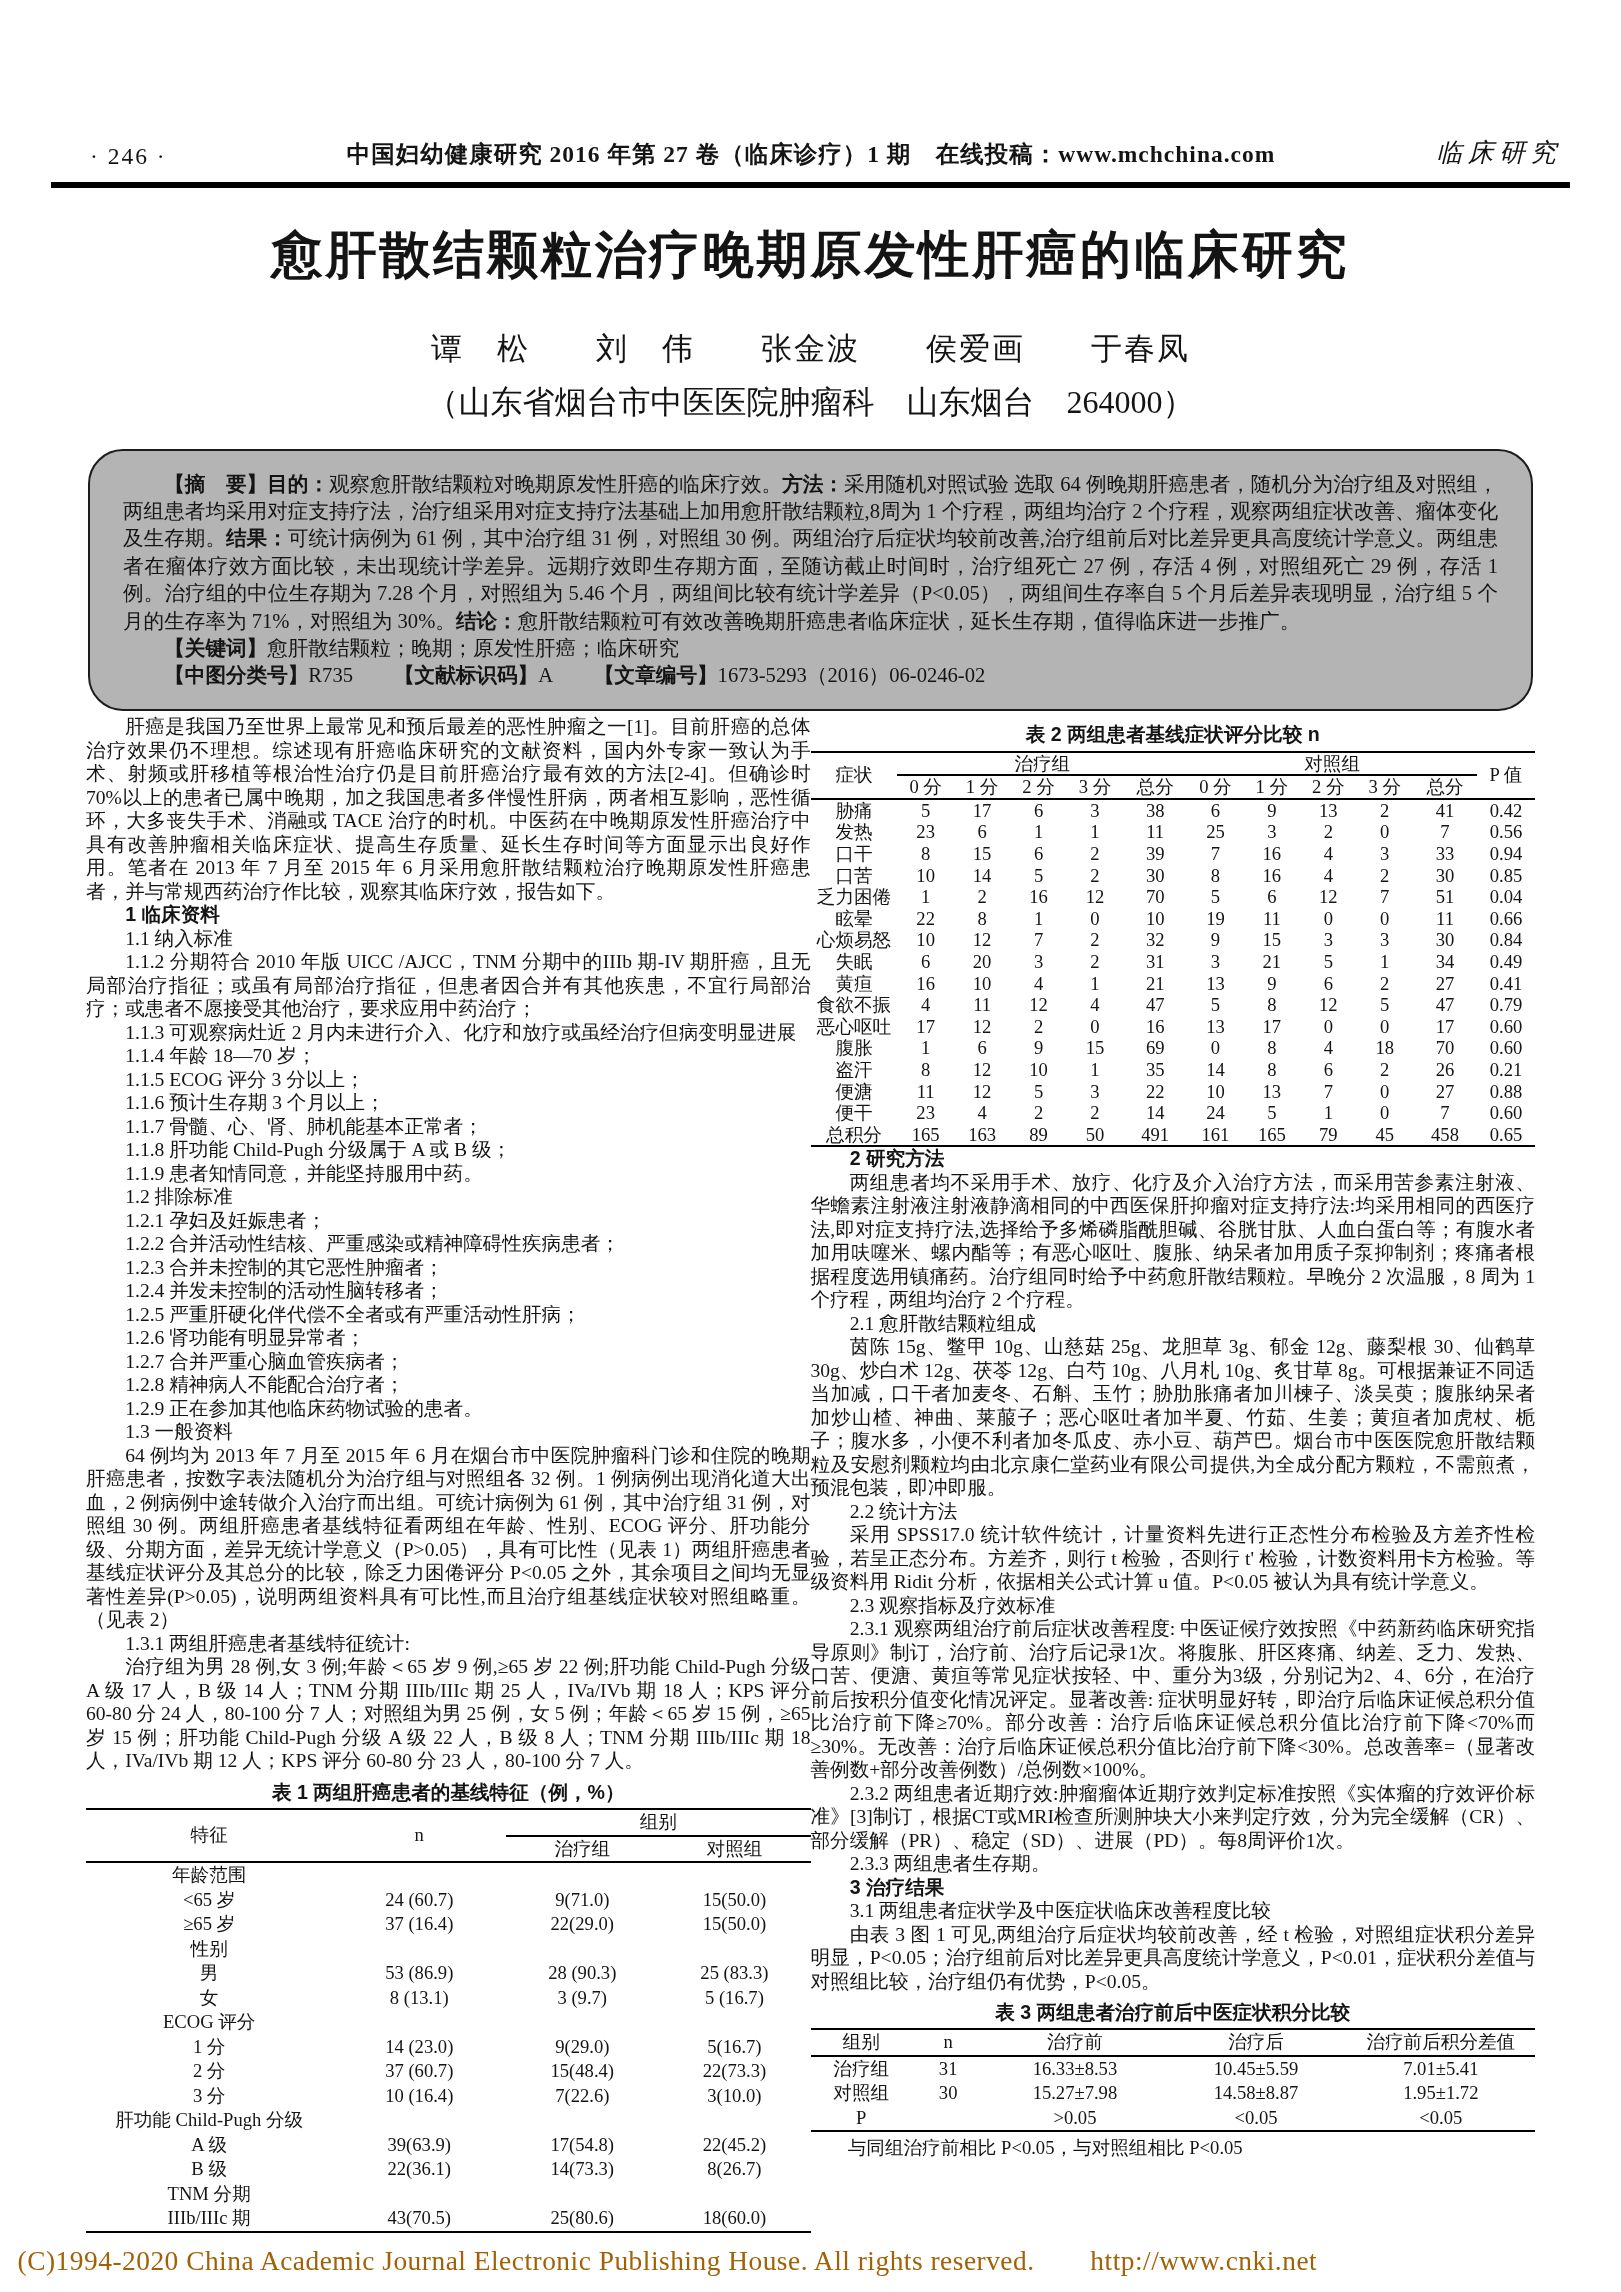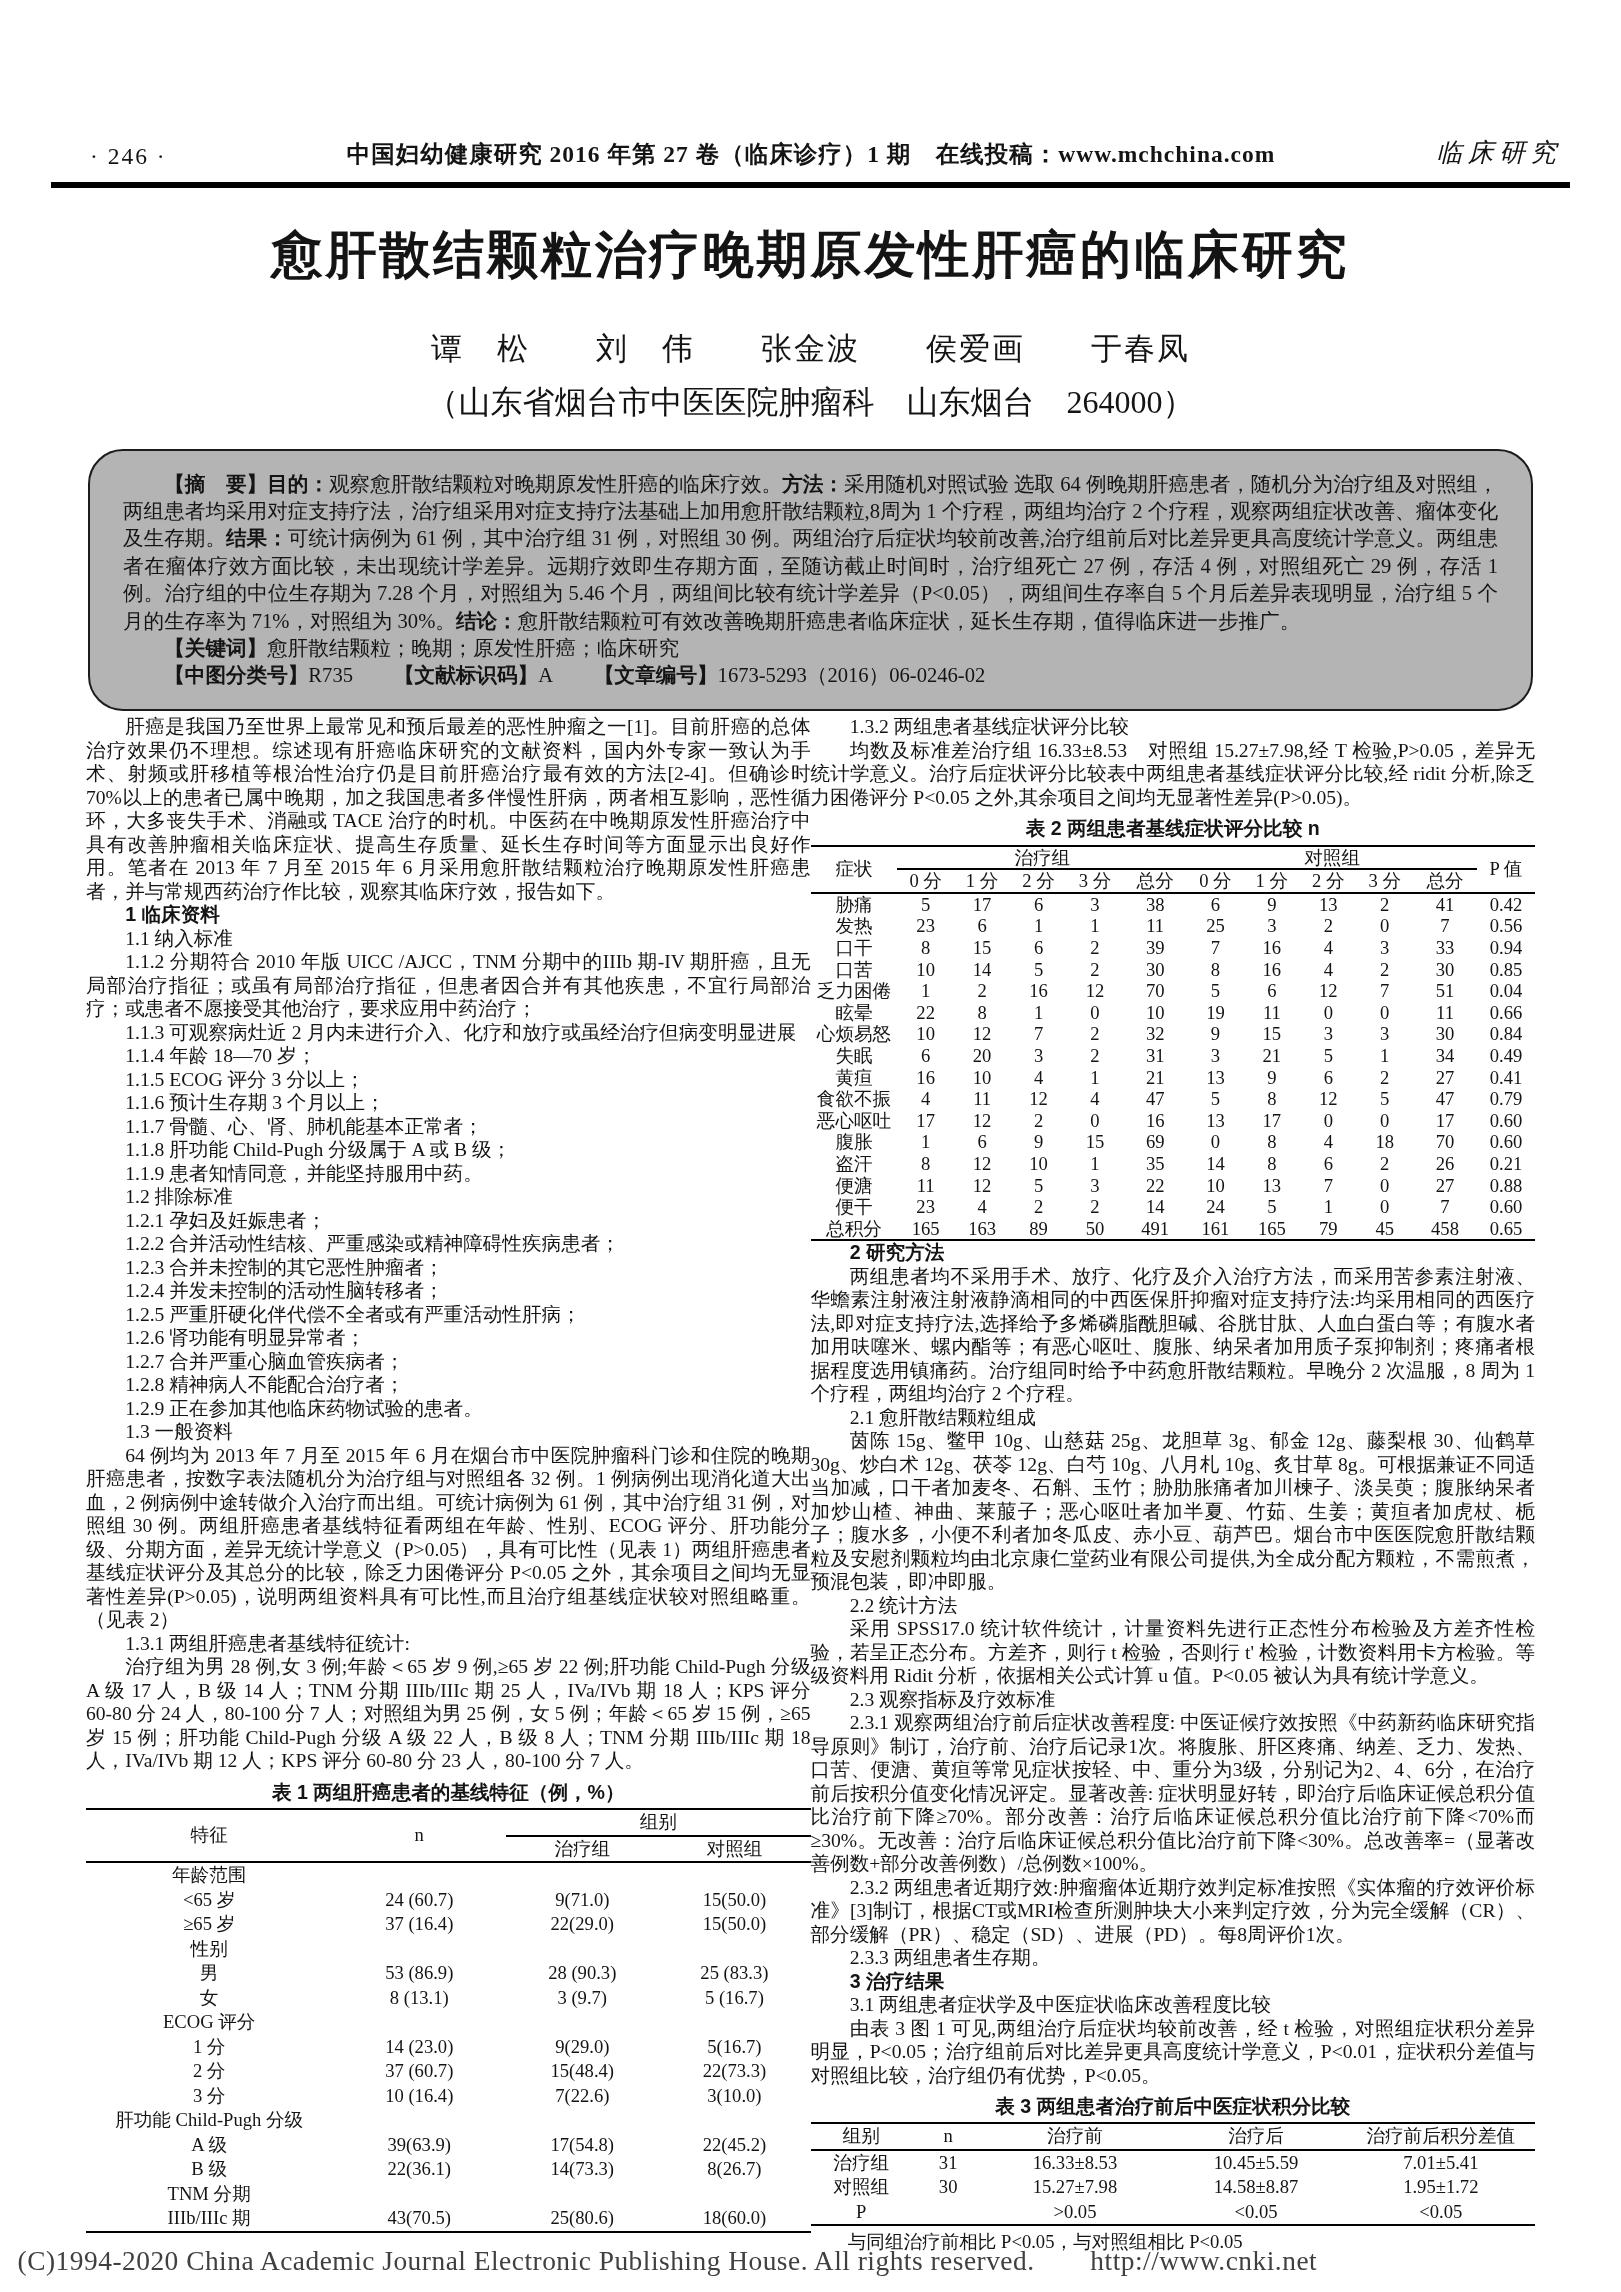--- a/index.html
+++ b/index.html
@@ -57,21 +57,21 @@
   }
   .tbl th, .tbl td { text-align:center; font-weight:normal; padding:1px 2px; line-height:22.5px; }
   .tbl .hb { border-bottom:2px solid #000; }
   .tbl .grp { border-bottom:2px solid #000; }
   table.t2 td, table.t2 th { font-size:18.6px; line-height:21.6px; padding:0 1px; }
   .tbl-note { margin:3.9px 0 9.8px; text-indent:2em; font-size:18.6px; }
 
   
   .copyright {
     position:absolute; left:17.6px; bottom:13.7px; right:17.6px;
-    color:#404040; font-size:27.4px; letter-spacing:0.5px;
+    color:#a16207; font-size:27.4px; letter-spacing:0.5px;
   }
 </style>
 </head>
 <body>
 
 <div class="page">
 
   <div class="pagehead">
     <span class="pageno">· 246 ·</span>
     <span class="journal">中国妇幼健康研究 2016 年第 27 卷（临床诊疗）1 期　在线投稿：www.mchchina.com</span>
@@ -223,24 +223,20 @@
               <td>43(70.5)</td>
               <td>25(80.6)</td>
               <td>18(60.0)</td>
             </tr>
           </tbody>
       </table>
 
     </div>
 
     <div class="col">
-      <div>
-          <p class="para">1.3.2 两组患者基线症状评分比较</p>
-          <p class="para">均数及标准差治疗组 16.33±8.53　对照组 15.27±7.98,经 T 检验,P&gt;0.05，差异无统计学意义。治疗后症状评分比较表中两组患者基线症状评分比较,经 ridit 分析,除乏力困倦评分 P&lt;0.05 之外,其余项目之间均无显著性差异(P&gt;0.05)。</p>
-        </div>
 
       <div class="tbl-cap">表 2 两组患者基线症状评分比较 n</div>
       <table class="tbl t2">
         <thead>
           <tr>
             <th rowspan="2" class="hb" style="width:12%">症状</th>
             <th colspan="5" class="grp">治疗组</th>
             <th colspan="5" class="grp">对照组</th>
             <th rowspan="2" class="hb" style="width:8%">P 值</th>
           </tr>

